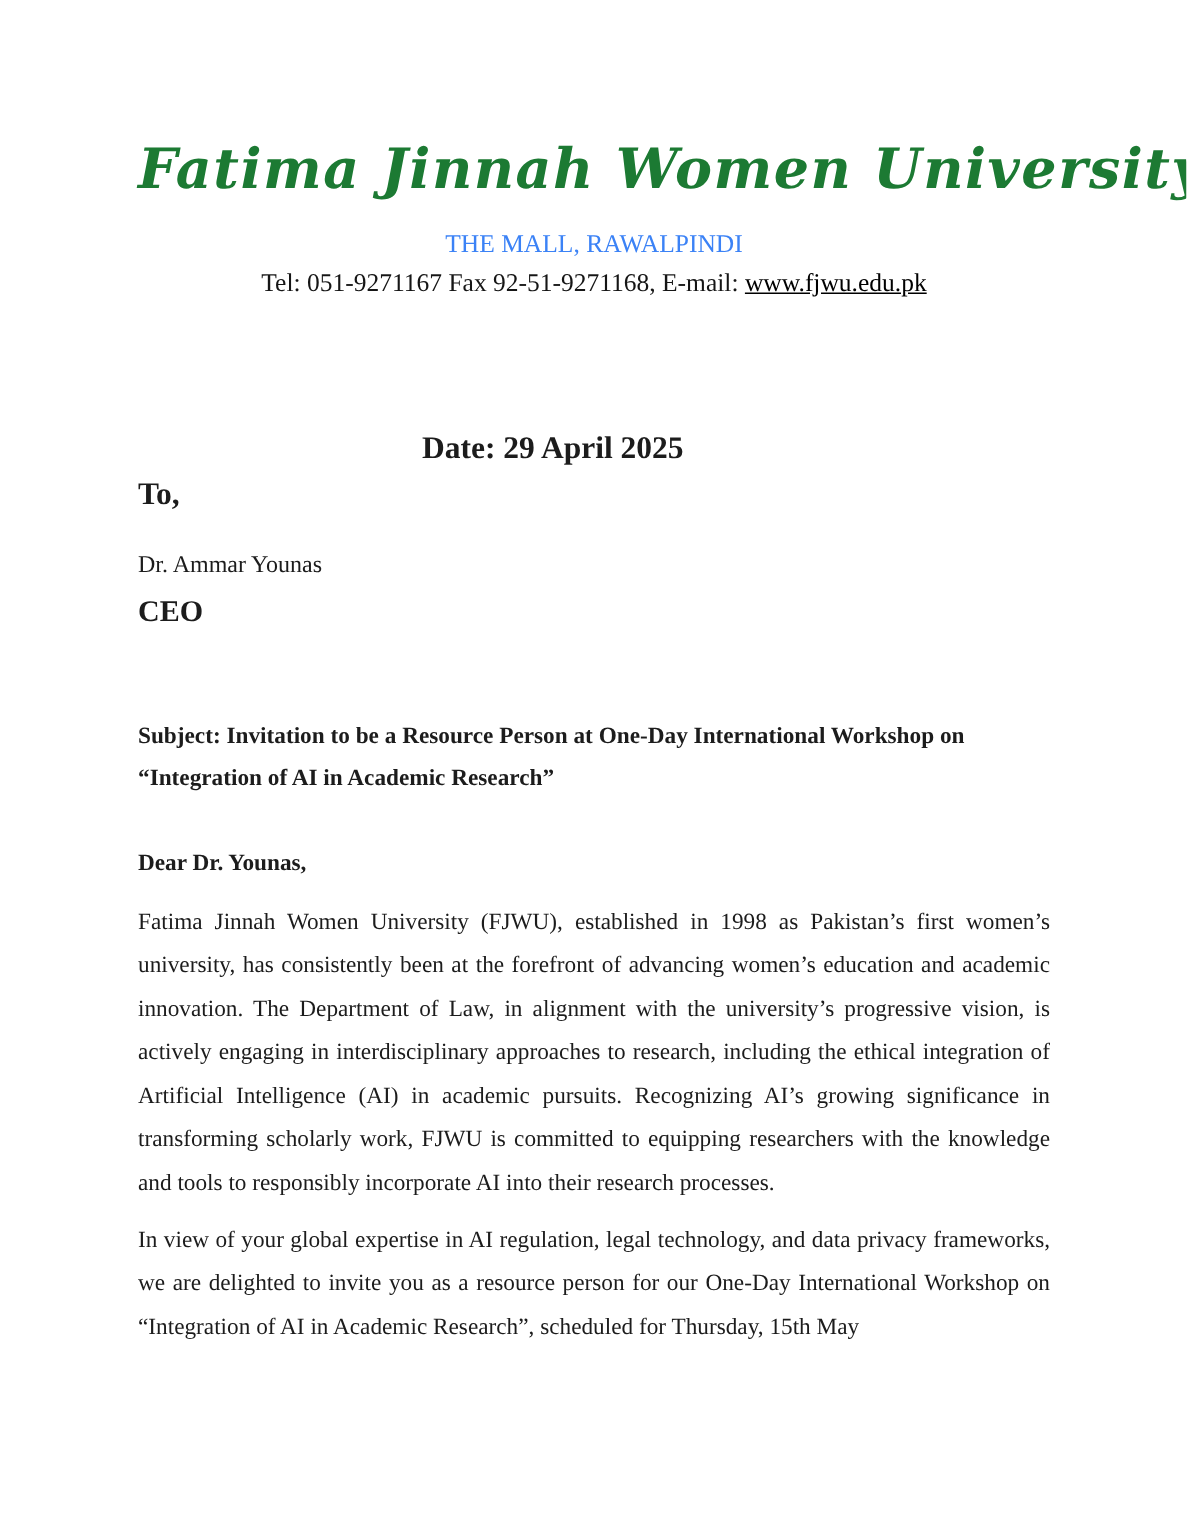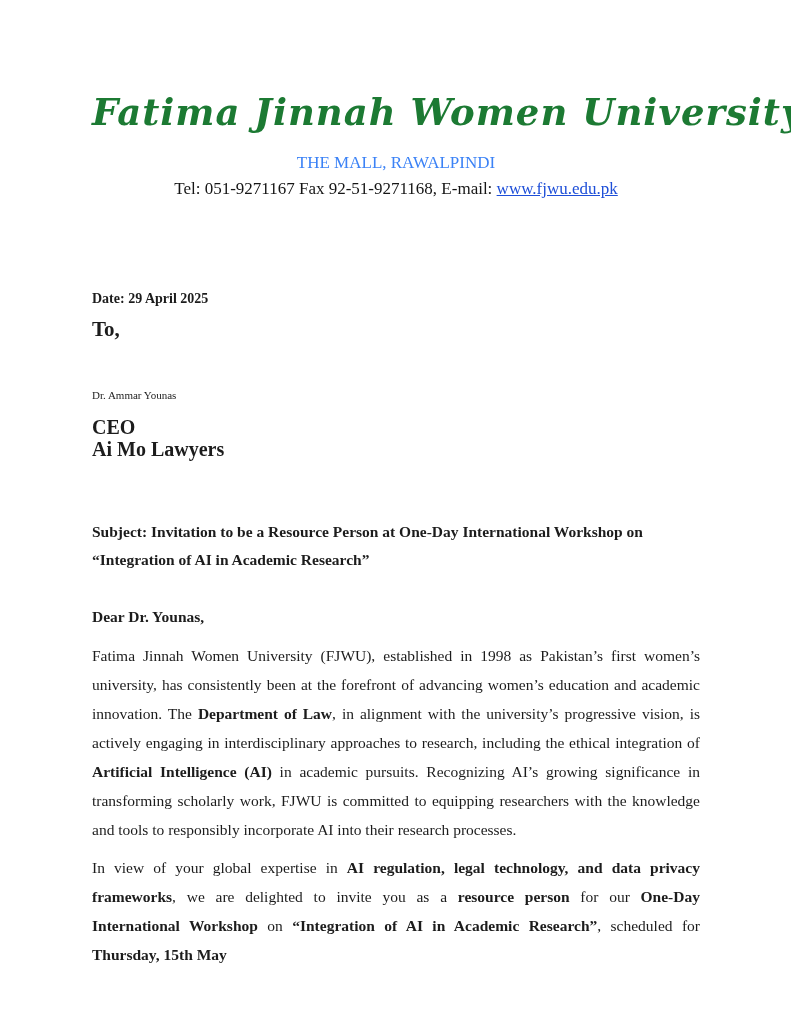--- a/index.html
+++ b/index.html
@@ -34,40 +34,40 @@
     line-height: 22px;
     color: #3b82f6;
   }
   .contact-line {
     margin-top: 3px;
     font-size: 17px;
     line-height: 23px;
     color: #151515;
   }
   .website-link {
-    color: #1d4ed8;
+    color: #000000;
     cursor: pointer;
   }
   .date-line {
     margin-top: 88px;
     margin-right: 55px;
-    text-align: left;
+    text-align: center;
     font-weight: bold;
-    font-size: 14px;
+    font-size: 21px;
     line-height: 21px;
   }
   .to-label {
     margin-top: 10px;
     font-weight: bold;
     font-size: 21px;
     line-height: 21px;
   }
   .recipient-name {
-    margin-top: 45px;
-    font-size: 11px;
+    margin-top: 26px;
+    font-size: 16px;
     line-height: 21px;
   }
   .recipient-block {
     margin-top: 10px;
     font-weight: bold;
     font-size: 20px;
     line-height: 22px;
   }
   .subject-block {
     margin-top: 58px;
@@ -87,21 +87,21 @@
   }
   .body-paragraph {
     margin-top: 13px;
     font-size: 15.5px;
     line-height: 29px;
     text-align: justify;
   }
   .body-paragraph + .body-paragraph {
     margin-top: 9px;
   }
-  .b { font-weight: bold; }
+  .b { font-weight: normal; }
 </style>
 </head>
 <body>
 
 <div class="page">
   <div class="content">
 
     <div class="letterhead">
       <div class="university-name">Fatima Jinnah Women University</div>
       <div class="address-line">THE MALL, RAWALPINDI</div>
@@ -109,21 +109,20 @@
     </div>
 
     <div class="date-line">Date: 29 April 2025</div>
 
     <div class="to-label">To,</div>
 
     <div class="recipient-name">Dr. Ammar Younas</div>
 
     <div class="recipient-block">
       <div>CEO</div>
-      <div>Ai Mo Lawyers</div>
     </div>
 
     <div class="subject-block">
       <div class="subject-line">Subject: Invitation to be a Resource Person at One-Day International Workshop on</div>
       <div class="subject-line">“Integration of AI in Academic Research”</div>
     </div>
 
     <div class="greeting">Dear Dr. Younas,</div>
 
     <div class="body-paragraph"><span>Fatima Jinnah Women University (FJWU), established in 1998 as Pakistan’s first women’s university, has consistently been at the forefront of advancing women’s education and academic innovation. The </span><span class="b">Department of Law</span><span>, in alignment with the university’s progressive vision, is actively engaging in interdisciplinary approaches to research, including the ethical integration of </span><span class="b">Artificial Intelligence (AI)</span><span> in academic pursuits. Recognizing AI’s growing significance in transforming scholarly work, FJWU is committed to equipping researchers with the knowledge and tools to responsibly incorporate AI into their research processes.</span></div>

